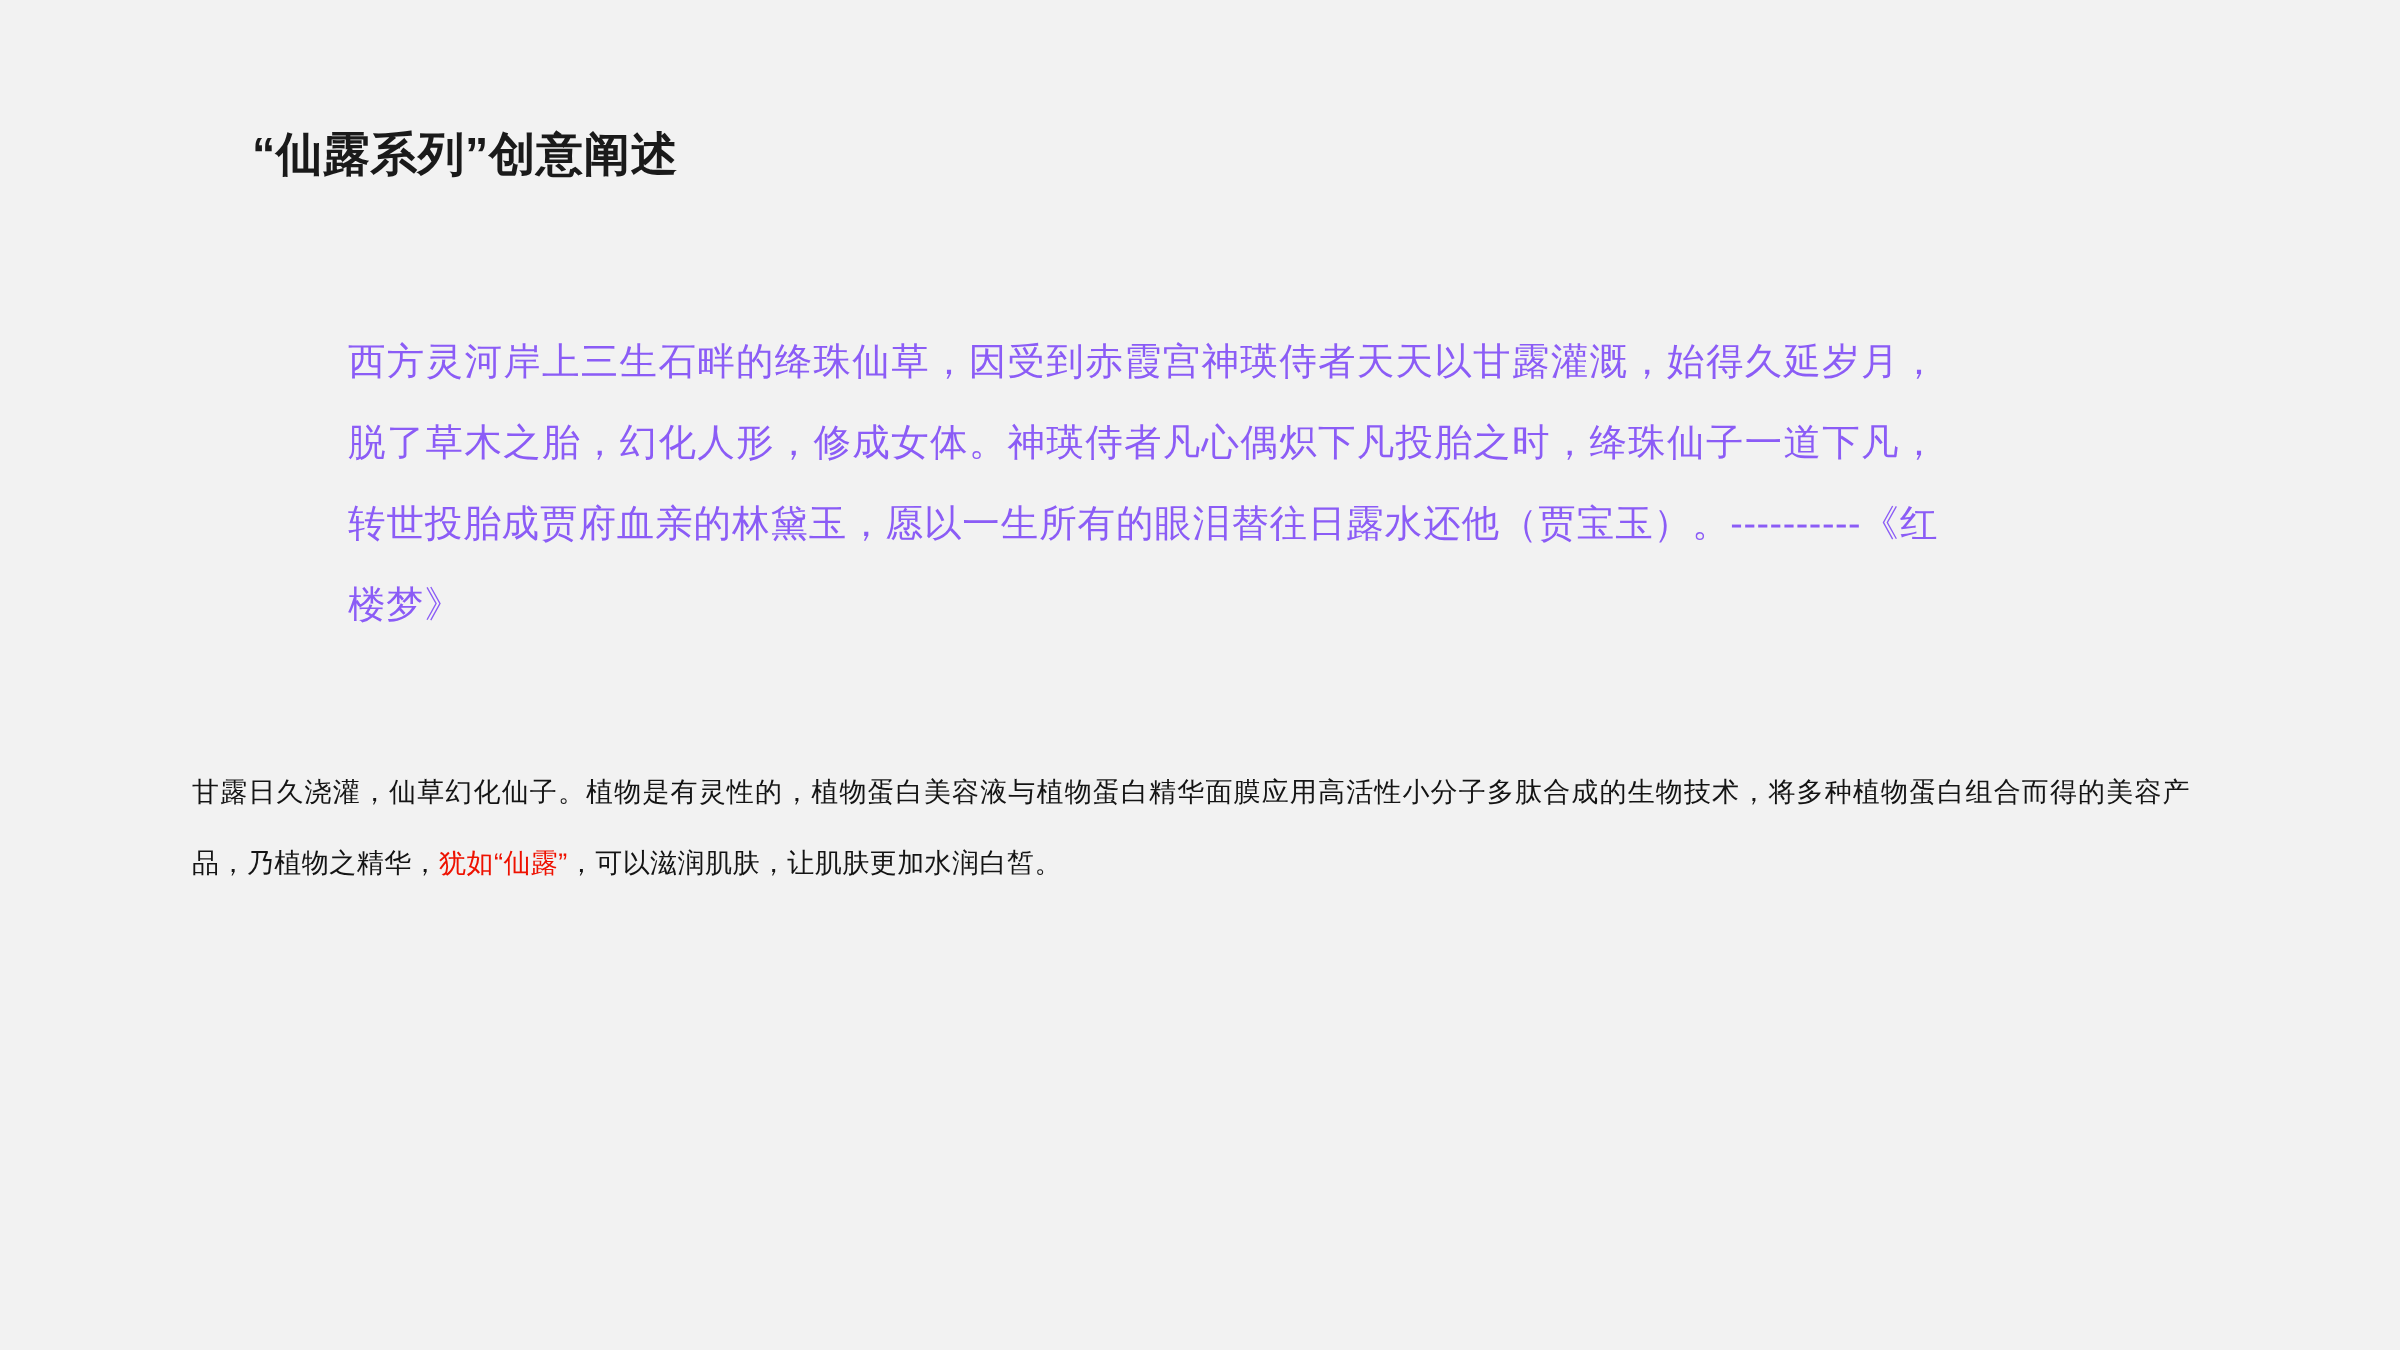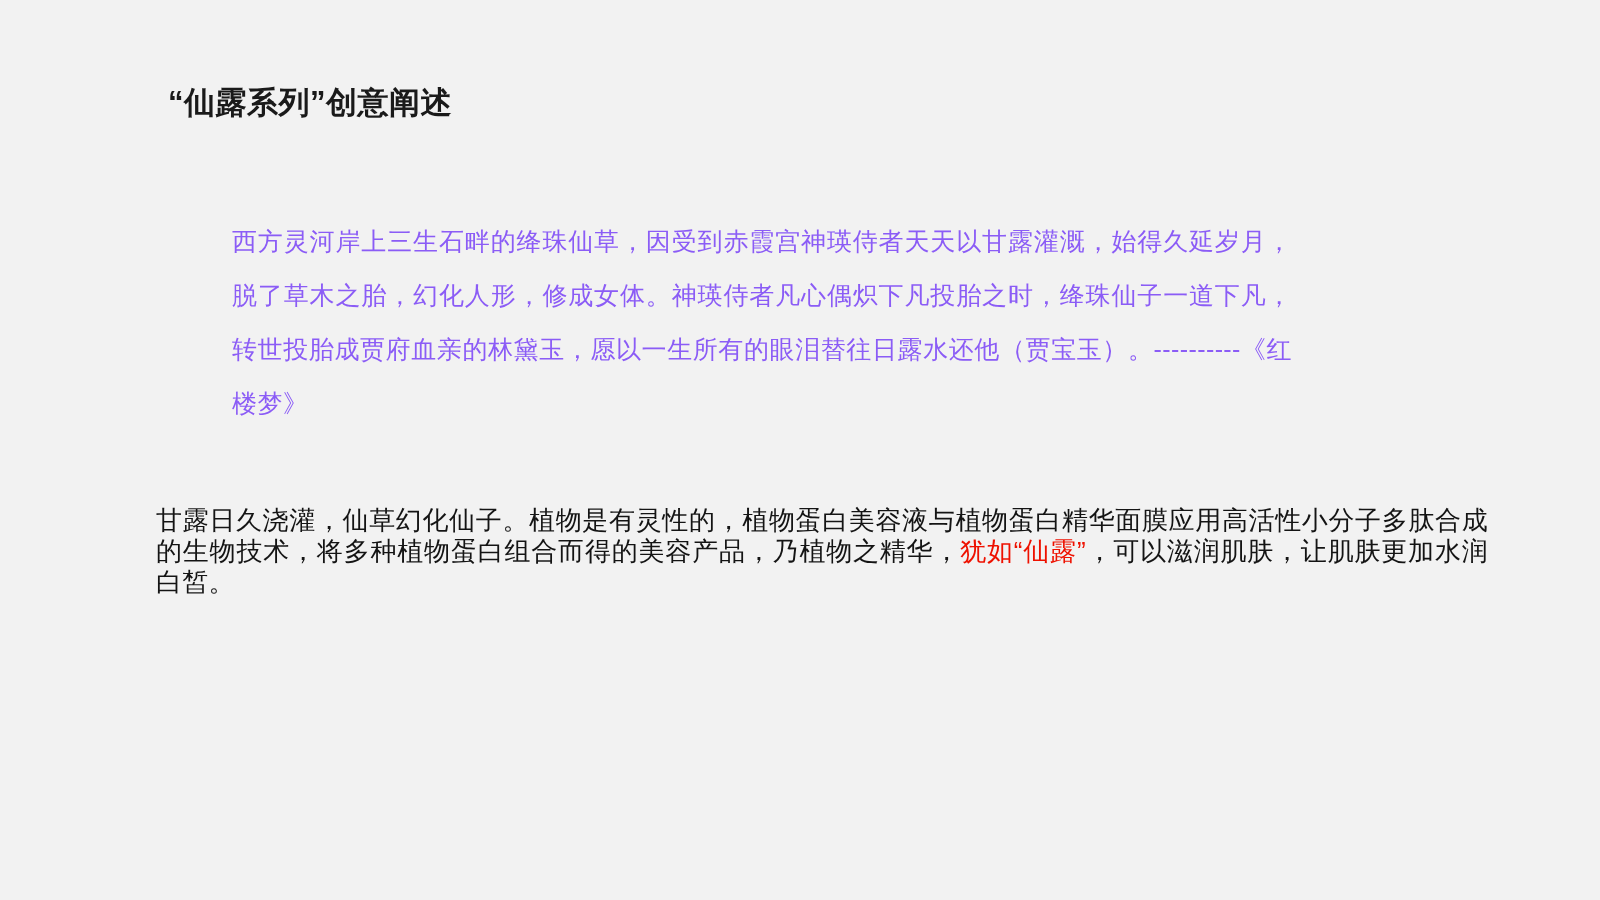--- a/index.html
+++ b/index.html
@@ -35,25 +35,25 @@
     top: 214px;
     width: 1060px;
     font-size: 25px;
     line-height: 54px;
     color: #8b5cf6;
     letter-spacing: 0.4px;
     text-align: justify;
   }
   .body-block {
     position: absolute;
-    left: 156px;
+    left: 128px;
     top: 505px;
     width: 1332px;
-    font-size: 26px;
-    line-height: 31px;
+    font-size: 18px;
+    line-height: 47px;
     color: #141414;
     letter-spacing: 0.3px;
     text-align: justify;
   }
   .highlight {
     color: #ee1100;
   }
 </style>
 </head>
 <body>

